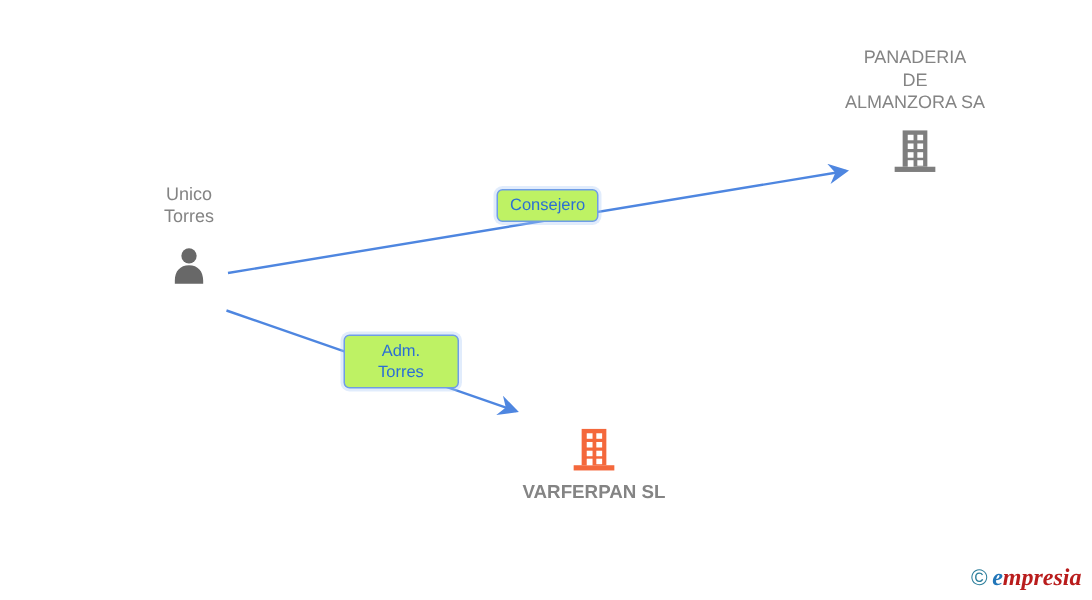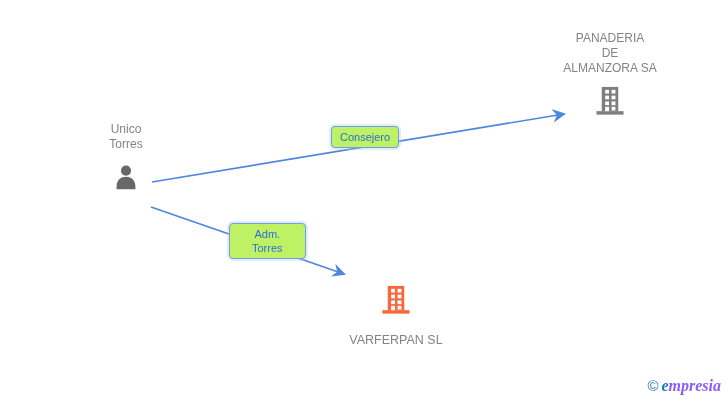--- a/index.html
+++ b/index.html
@@ -40,23 +40,23 @@
   }
   .node .icon-wrap {
     display: block;
   }
   .person-node { left: 66px; top: 122px; width: 120px; }
   .person-node .icon-wrap { margin-top: 11px; }
   .company-a { left: 540px; top: 31px; width: 140px; }
   .company-a .icon-wrap { margin-top: 9px; }
   .company-b { left: 336px; top: 284px; width: 120px; }
   .company-b .company-name-bold {
-    font-weight: normal;
+    font-weight: bold;
     font-size: 12.5px;
-    margin-top: 14px;
+    margin-top: 1px;
     white-space: nowrap;
   }
   .edge-label {
     position: absolute;
     background: #bef264;
     border: 1px solid #6f9de6;
     border-radius: 4px;
     box-shadow: 0 0 0 2px rgba(170, 200, 245, 0.35);
     color: #2b6fd4;
     font-size: 11px;
@@ -79,21 +79,21 @@
     font-size: 15px;
     margin-right: 3px;
   }
   .watermark .brand {
     font-family: "Liberation Serif", "DejaVu Serif", serif;
     font-style: italic;
     font-weight: bold;
     font-size: 16px;
   }
   .watermark .brand-e { color: #2276b9; }
-  .watermark .brand-rest { color: #8b5cf6; }
+  .watermark .brand-rest { color: #b91c1c; }
   .person-icon-fill { fill: #686868; }
   .building-gray-fill { fill: #7e7e7e; }
   .building-orange-fill { fill: #f4683c; }
 </style>
 </head>
 <body>
 
 <div class="canvas">
 
   <svg class="edges-svg">

